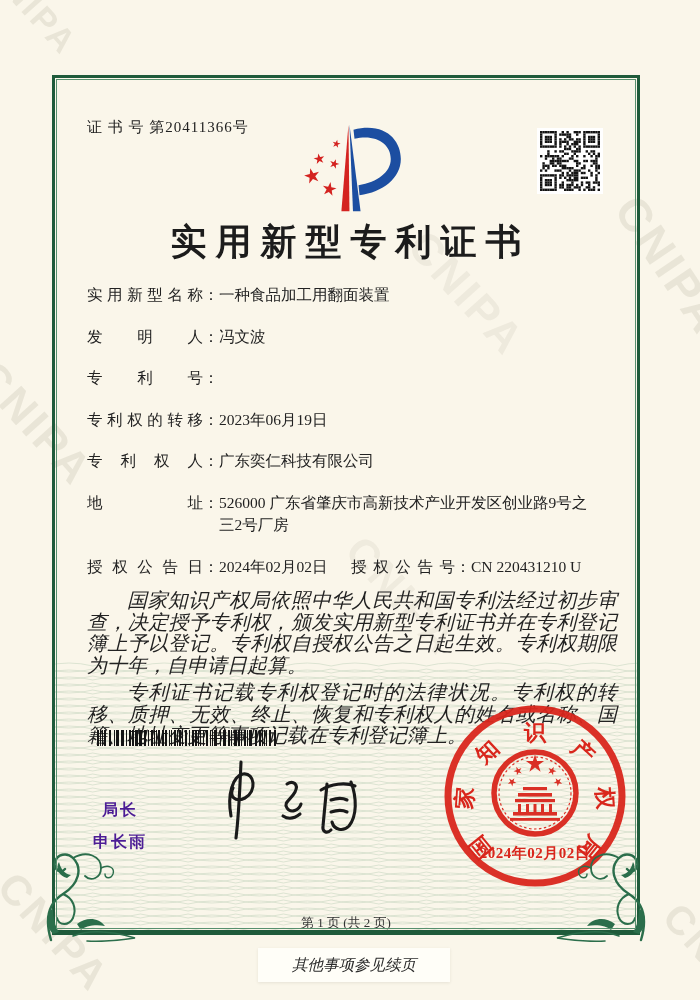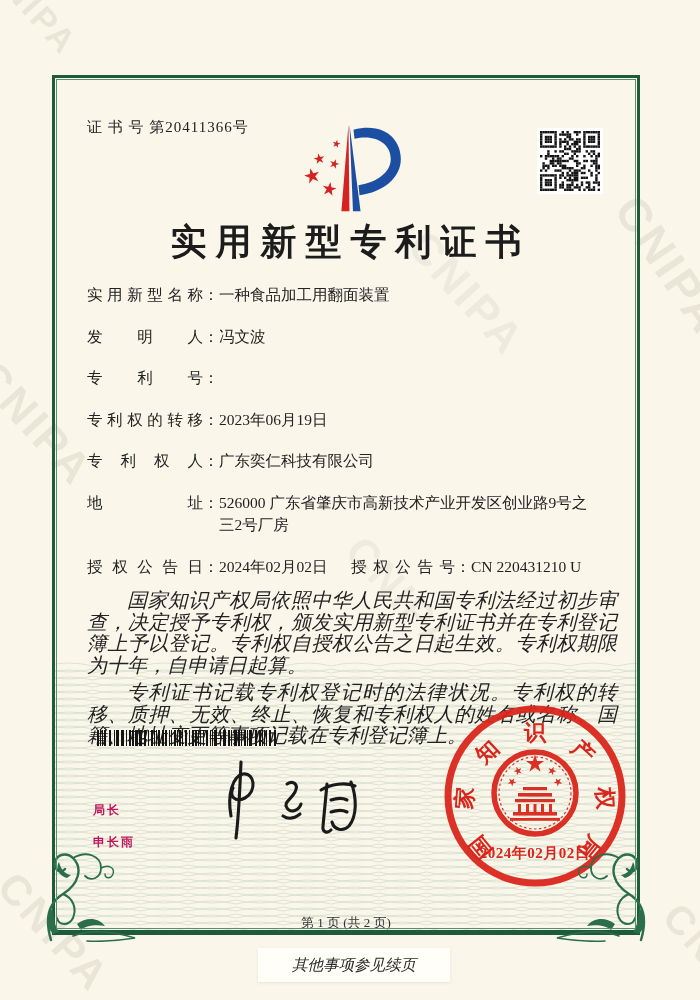--- a/index.html
+++ b/index.html
@@ -43,22 +43,22 @@
   .grant-right .field-label { flex:0 0 104px; }
 
   .paras { margin-top:12px; font-size:20px; line-height:21.5px; text-align:justify; }
   .kaiti { font-style:italic; font-family:"Liberation Serif", serif; }
   .paras p { text-indent:2em; }
   .paras p + p { margin-top:6px; }
 
   .barcode { position:absolute; left:42px; top:652px; width:184px; height:16px; z-index:1; }
 
   .signer { position:absolute; left:38px; top:716px; z-index:1;
-            font-family:"Liberation Sans", sans-serif; font-weight:700; font-size:12px;
-            line-height:32px; color:#be185d; letter-spacing:2px; }
+            font-family:"Liberation Sans", sans-serif; font-weight:700; font-size:16px;
+            line-height:32px; color:#4c1d95; letter-spacing:2px;text-align:center; }
   .sig-svg { position:absolute; left:148px; top:676px; z-index:1; }
 
   .seal-svg { position:absolute; left:382px; top:620px; z-index:1; }
   .seal-char { font-family:"Liberation Serif", serif; font-weight:700; font-size:22px;
                fill:#d9261c; text-anchor:middle; }
   .seal-date { font-family:"Liberation Serif", serif; font-weight:700; font-size:15px;
                fill:#d9261c; text-anchor:middle; letter-spacing:0.5px; }
 
   .page-number { position:absolute; top:836px; left:0; width:100%; text-align:center;
                  font-size:13px; z-index:1; color:#333; }

